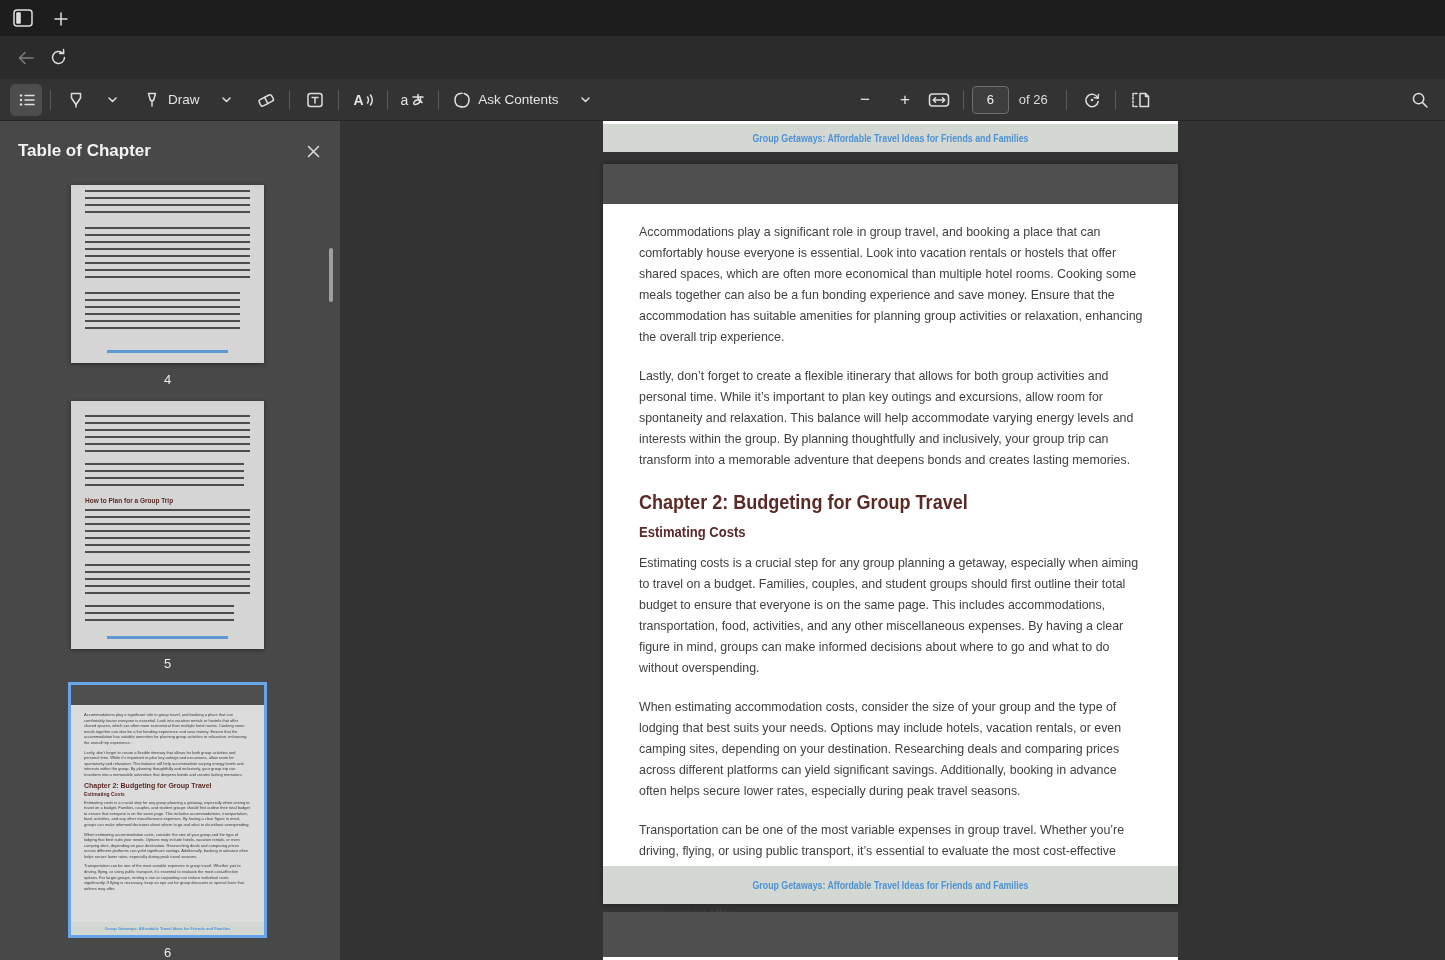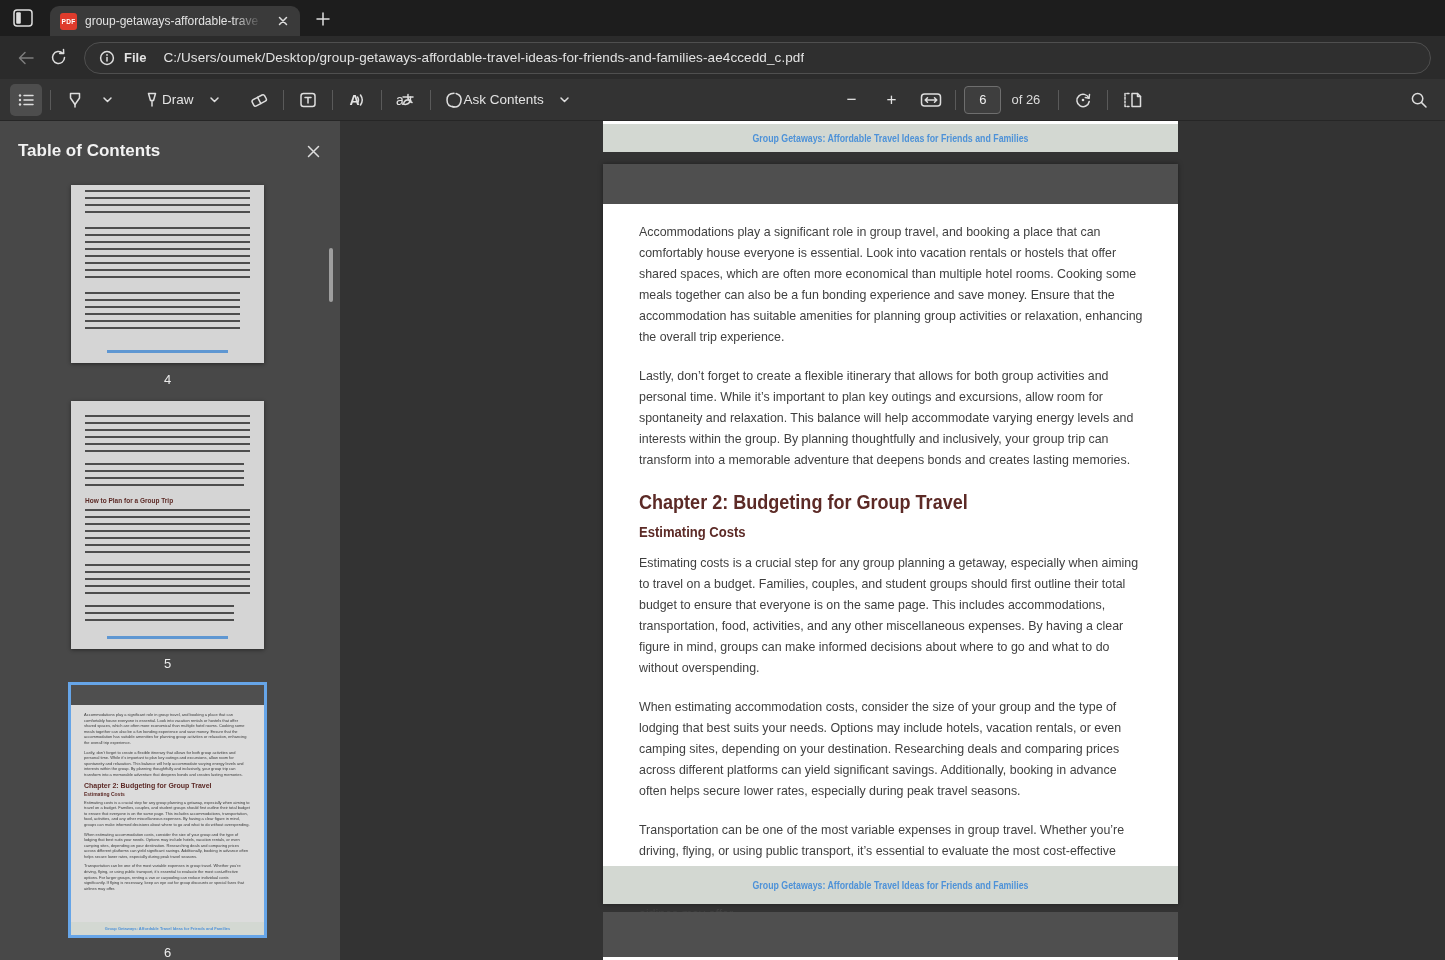--- a/index.html
+++ b/index.html
@@ -24,21 +24,21 @@
   .addressbar { height:43px; background:#2b2b2b; display:flex; align-items:center; padding:0 10px; }
   .nav-btn { width:32px; height:32px; display:flex; align-items:center; justify-content:center; border-radius:5px; }
   .address-pill { flex:1; height:32px; margin-left:10px; margin-right:4px; background:#2f2f2f;
                   border:1px solid #4f4f4f; border-radius:16px; display:flex; align-items:center; padding:0 14px; gap:9px; }
   .file-label { color:#e3e3e3; font-size:13px; font-weight:bold; }
   .url-text { color:#e3e3e3; font-size:13.5px; letter-spacing:.1px; white-space:nowrap; overflow:hidden; margin-left:8px; }
 
   
   .pdf-toolbar { height:42px; background:#333333; border-bottom:1px solid #262626;
                  display:flex; align-items:center; padding:0 10px; color:#dedede; }
-  .tbtn { height:32px; min-width:32px; padding:0 5px; border-radius:5px; display:flex; align-items:center; justify-content:center; }
+  .tbtn { height:32px; min-width:32px; padding:0 5px; border-radius:5px; display:flex; align-items:center; justify-content:flex-end; gap:6px; }
   .tbtn.active { background:#4d4d4d; }
   .tbtn-label { font-size:13.5px; color:#e3e3e3; }
   .sep { width:1px; height:20px; background:#5a5a5a; margin:0 8px; flex-shrink:0; }
   .page-box { width:37px; height:28px; background:#3e3e3e; border:1px solid #6e6e6e; border-radius:4px;
               color:#f0f0f0; font-size:13px; display:flex; align-items:center; justify-content:center; }
   .of-count { font-size:13px; color:#dcdcdc; margin:0 10px 0 10px; }
   .glyph-btn { font-size:15px; color:#e3e3e3; }
 
   
   .content { display:flex; height:839px; }
@@ -98,55 +98,37 @@
 
 <div class="tabstrip">
   <div class="tab-actions-btn">
     <span>
       <svg width="20" height="18" viewBox="0 0 20 18">
           <rect x="1" y="1" width="18" height="16" rx="3" class="icon-stroke"></rect>
           <rect x="3.2" y="3.2" width="4.6" height="11.6" rx="1" fill="#dedede"></rect>
         </svg>
     </span>
   </div>
-  <div class="tab">
-    <span class="pdf-badge">PDF</span>
-    <span class="tab-title">group-getaways-affordable-trave</span>
-    <span class="tab-close">
-      <svg width="14" height="14" viewBox="0 0 14 14">
-          <path d="M3.5 3.5 L10.5 10.5 M10.5 3.5 L3.5 10.5" class="icon-stroke" stroke-width="1.3"></path>
-        </svg>
-    </span>
-  </div>
   <div class="newtab-btn">
     <svg width="18" height="18" viewBox="0 0 18 18">
         <path d="M9 3 V15 M3 9 H15" class="icon-stroke"></path>
       </svg>
   </div>
 </div>
 
 <div class="addressbar">
   <div class="nav-btn">
     <svg width="20" height="20" viewBox="0 0 20 20">
         <path d="M17 10 H4 M9 4.5 L3.5 10 L9 15.5" class="icon-stroke icon-dim"></path>
       </svg>
   </div>
   <div class="nav-btn">
     <svg width="19" height="19" viewBox="0 0 19 19">
         <path d="M15.5 9.5 a6 6 0 1 1 -1.8 -4.3 M14.5 1.5 L14.7 5.6 L10.6 5.4" class="icon-stroke"></path>
       </svg>
-  </div>
-  <div class="address-pill">
-    <svg width="16" height="16" viewBox="0 0 16 16">
-        <circle cx="8" cy="8" r="6.4" class="icon-stroke" stroke-width="1.2"></circle>
-        <path d="M8 7.4 V11" class="icon-stroke" stroke-width="1.4"></path>
-        <circle cx="8" cy="4.9" r=".9" fill="#dedede"></circle>
-      </svg>
-    <span class="file-label">File</span>
-    <span class="url-text">C:/Users/oumek/Desktop/group-getaways-affordable-travel-ideas-for-friends-and-families-ae4ccedd_c.pdf</span>
   </div>
 </div>
 
 <div class="pdf-toolbar">
   <div class="tbtn active">
     <svg width="20" height="20" viewBox="0 0 20 20">
         <circle cx="4" cy="5.5" r="1.2" fill="#dedede"></circle>
         <circle cx="4" cy="10" r="1.2" fill="#dedede"></circle>
         <circle cx="4" cy="14.5" r="1.2" fill="#dedede"></circle>
         <path d="M8 5.5 H17 M8 10 H17 M8 14.5 H17" class="icon-stroke"></path>
@@ -264,21 +246,21 @@
         <circle cx="8.6" cy="8.6" r="5.2" class="icon-stroke"></circle>
         <path d="M12.6 12.6 L17 17" class="icon-stroke"></path>
       </svg>
   </div>
 </div>
 
 <div class="content">
 
   <div class="sidebar">
     <div class="sidebar-header">
-      <span class="sidebar-title">Table of Contents</span>
+      <span class="sidebar-title">Table of Chapter</span>
       <span>
         <svg width="17" height="17" viewBox="0 0 17 17">
             <path d="M3.5 3.5 L13.5 13.5 M13.5 3.5 L3.5 13.5" class="icon-stroke" stroke-width="1.2"></path>
           </svg>
       </span>
     </div>
     <div class="sb-scroll"></div>
 
     <div class="thumb4-wrap">
       <div class="thumb4-page">

